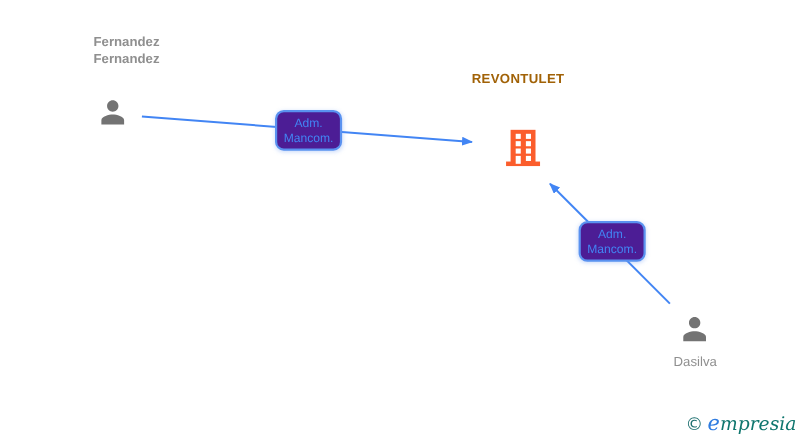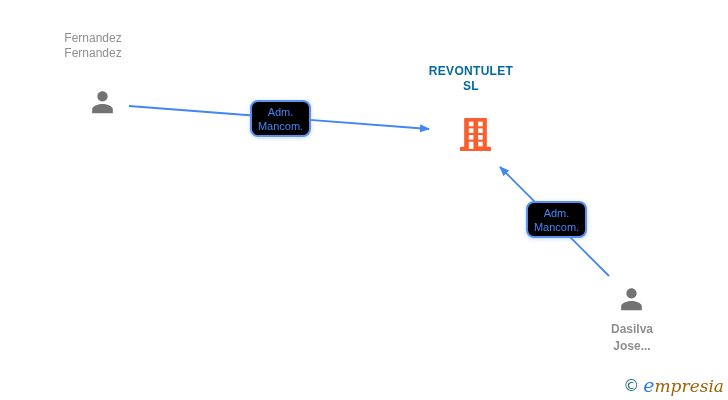--- a/index.html
+++ b/index.html
@@ -24,36 +24,36 @@
   .node-label {
     position: absolute;
     text-align: center;
     color: #8f8f8f;
     font-size: 12px;
     line-height: 15px;
     z-index: 2;
   }
   .company-label {
     font-weight: bold;
-    color: #0369a1;
+    color: #a16207;
     letter-spacing: 0.3px;
     line-height: 15px;
   }
   .person2-label {
     line-height: 17px;
   }
   .node-icon {
     position: absolute;
     z-index: 2;
   }
   .edge-label {
     position: absolute;
     width: 61px;
     height: 37px;
-    background: #000000;
+    background: #4c1d95;
     border: 2px solid #5a92f0;
     border-radius: 8px;
     box-shadow: 0 1px 4px rgba(100, 150, 240, 0.35);
     display: flex;
     flex-direction: column;
     align-items: center;
     justify-content: center;
     box-sizing: border-box;
     color: #4285f4;
     font-size: 11px;
@@ -81,71 +81,69 @@
   .brand .brand-text {
     font-family: "DejaVu Serif", "Liberation Serif", serif;
     font-style: italic;
     font-size: 17px;
   }
   .brand .brand-e {
     color: #2f7ce0;
     font-size: 19px;
   }
   .brand .brand-rest {
-    color: #a16207;
+    color: #0f766e;
   }
 </style>
 </head>
 <body>
 
 <div class="canvas">
 
   <svg class="edges" width="728" height="400">
     <defs>
       <marker id="arrowhead" markerUnits="userSpaceOnUse" markerWidth="12" markerHeight="10" refX="9" refY="4" orient="auto">
         <path d="M0,0 L10,4 L0,8 Z" fill="#4285f4"></path>
       </marker>
     </defs>
     <line x1="129" y1="106" x2="429" y2="129" stroke-width="1.8" marker-end="url(#arrowhead)" stroke="#4285f4"></line>
     <line x1="609" y1="276" x2="500" y2="167" stroke-width="1.8" marker-end="url(#arrowhead)" stroke="#4285f4"></line>
   </svg>
 
-  <div class="node-label" style="left:34px; top:31px; width:118px;">
+  <div class="node-label" style="left:56px; top:31px; width:118px;font-weight:bold;">
     <div>Fernandez</div>
     <div>Fernandez</div>
   </div>
   <svg class="node-icon" style="left:87px; top:86px;" width="31" height="31" viewBox="0 0 24 24">
     <path d="M12 12c2.21 0 4-1.79 4-4s-1.79-4-4-4-4 1.79-4 4 1.79 4 4 4zm0 2c-2.67 0-8 1.34-8 4v3h16v-3c0-2.66-5.33-4-8-4z" fill="#737373"></path>
   </svg>
 
   <div class="node-label company-label" style="left:406px; top:64px; width:130px;">
     <div>REVONTULET</div>
-    <div>SL</div>
   </div>
   <svg class="node-icon" style="left:458px; top:117px;" width="35" height="35" viewBox="0 0 34 34">
     <g>
       <rect x="6" y="1" width="22" height="30" fill="#fb5d2c"></rect>
       <rect x="2" y="29" width="30" height="4" fill="#fb5d2c"></rect>
       <rect x="10.5" y="4.5" width="4.5" height="4.5" fill="#ffffff"></rect>
       <rect x="19.5" y="4.5" width="4.5" height="4.5" fill="#ffffff"></rect>
       <rect x="10.5" y="11" width="4.5" height="4.5" fill="#ffffff"></rect>
       <rect x="19.5" y="11" width="4.5" height="4.5" fill="#ffffff"></rect>
       <rect x="10.5" y="17.5" width="4.5" height="4.5" fill="#ffffff"></rect>
       <rect x="19.5" y="17.5" width="4.5" height="4.5" fill="#ffffff"></rect>
       <rect x="10.5" y="24" width="4.5" height="7" fill="#ffffff"></rect>
       <rect x="19.5" y="24" width="4.5" height="4.5" fill="#ffffff"></rect>
     </g>
   </svg>
 
   <svg class="node-icon" style="left:616px; top:283px;" width="31" height="31" viewBox="0 0 24 24">
     <path d="M12 12c2.21 0 4-1.79 4-4s-1.79-4-4-4-4 1.79-4 4 1.79 4 4 4zm0 2c-2.67 0-8 1.34-8 4v3h16v-3c0-2.66-5.33-4-8-4z" fill="#737373"></path>
   </svg>
-  <div class="node-label person2-label" style="left:572px; top:321px; width:120px;font-weight:bold;">
+  <div class="node-label person2-label" style="left:572px; top:321px; width:120px;">
     <div>Dasilva</div>
-    <div>Jose...</div>
   </div>
 
   <div class="edge-label" style="left:250px; top:100px;">
     <div>Adm.</div>
     <div>Mancom.</div>
   </div>
 
   <div class="edge-label" style="left:526px; top:201px;">
     <div>Adm.</div>
     <div>Mancom.</div>

